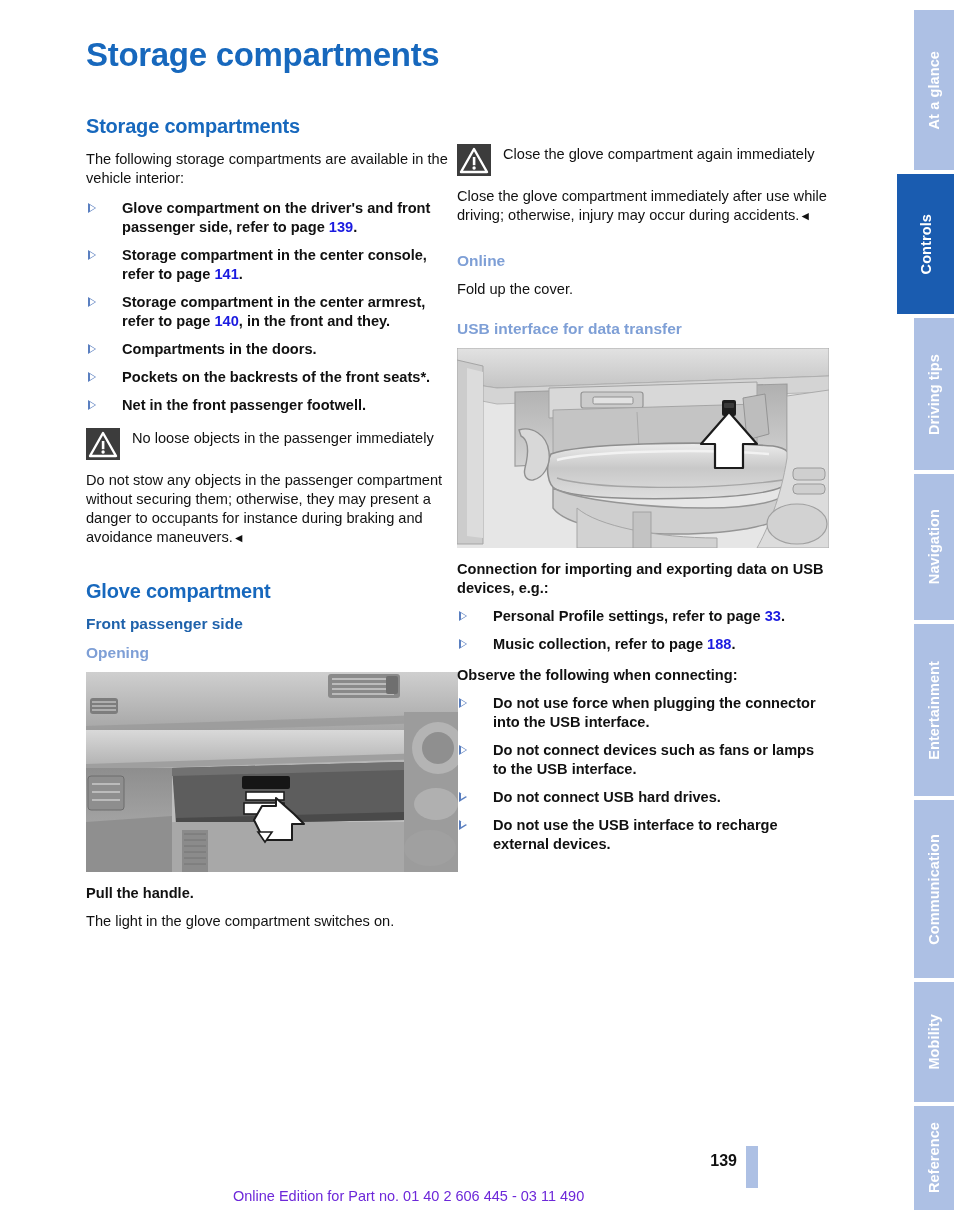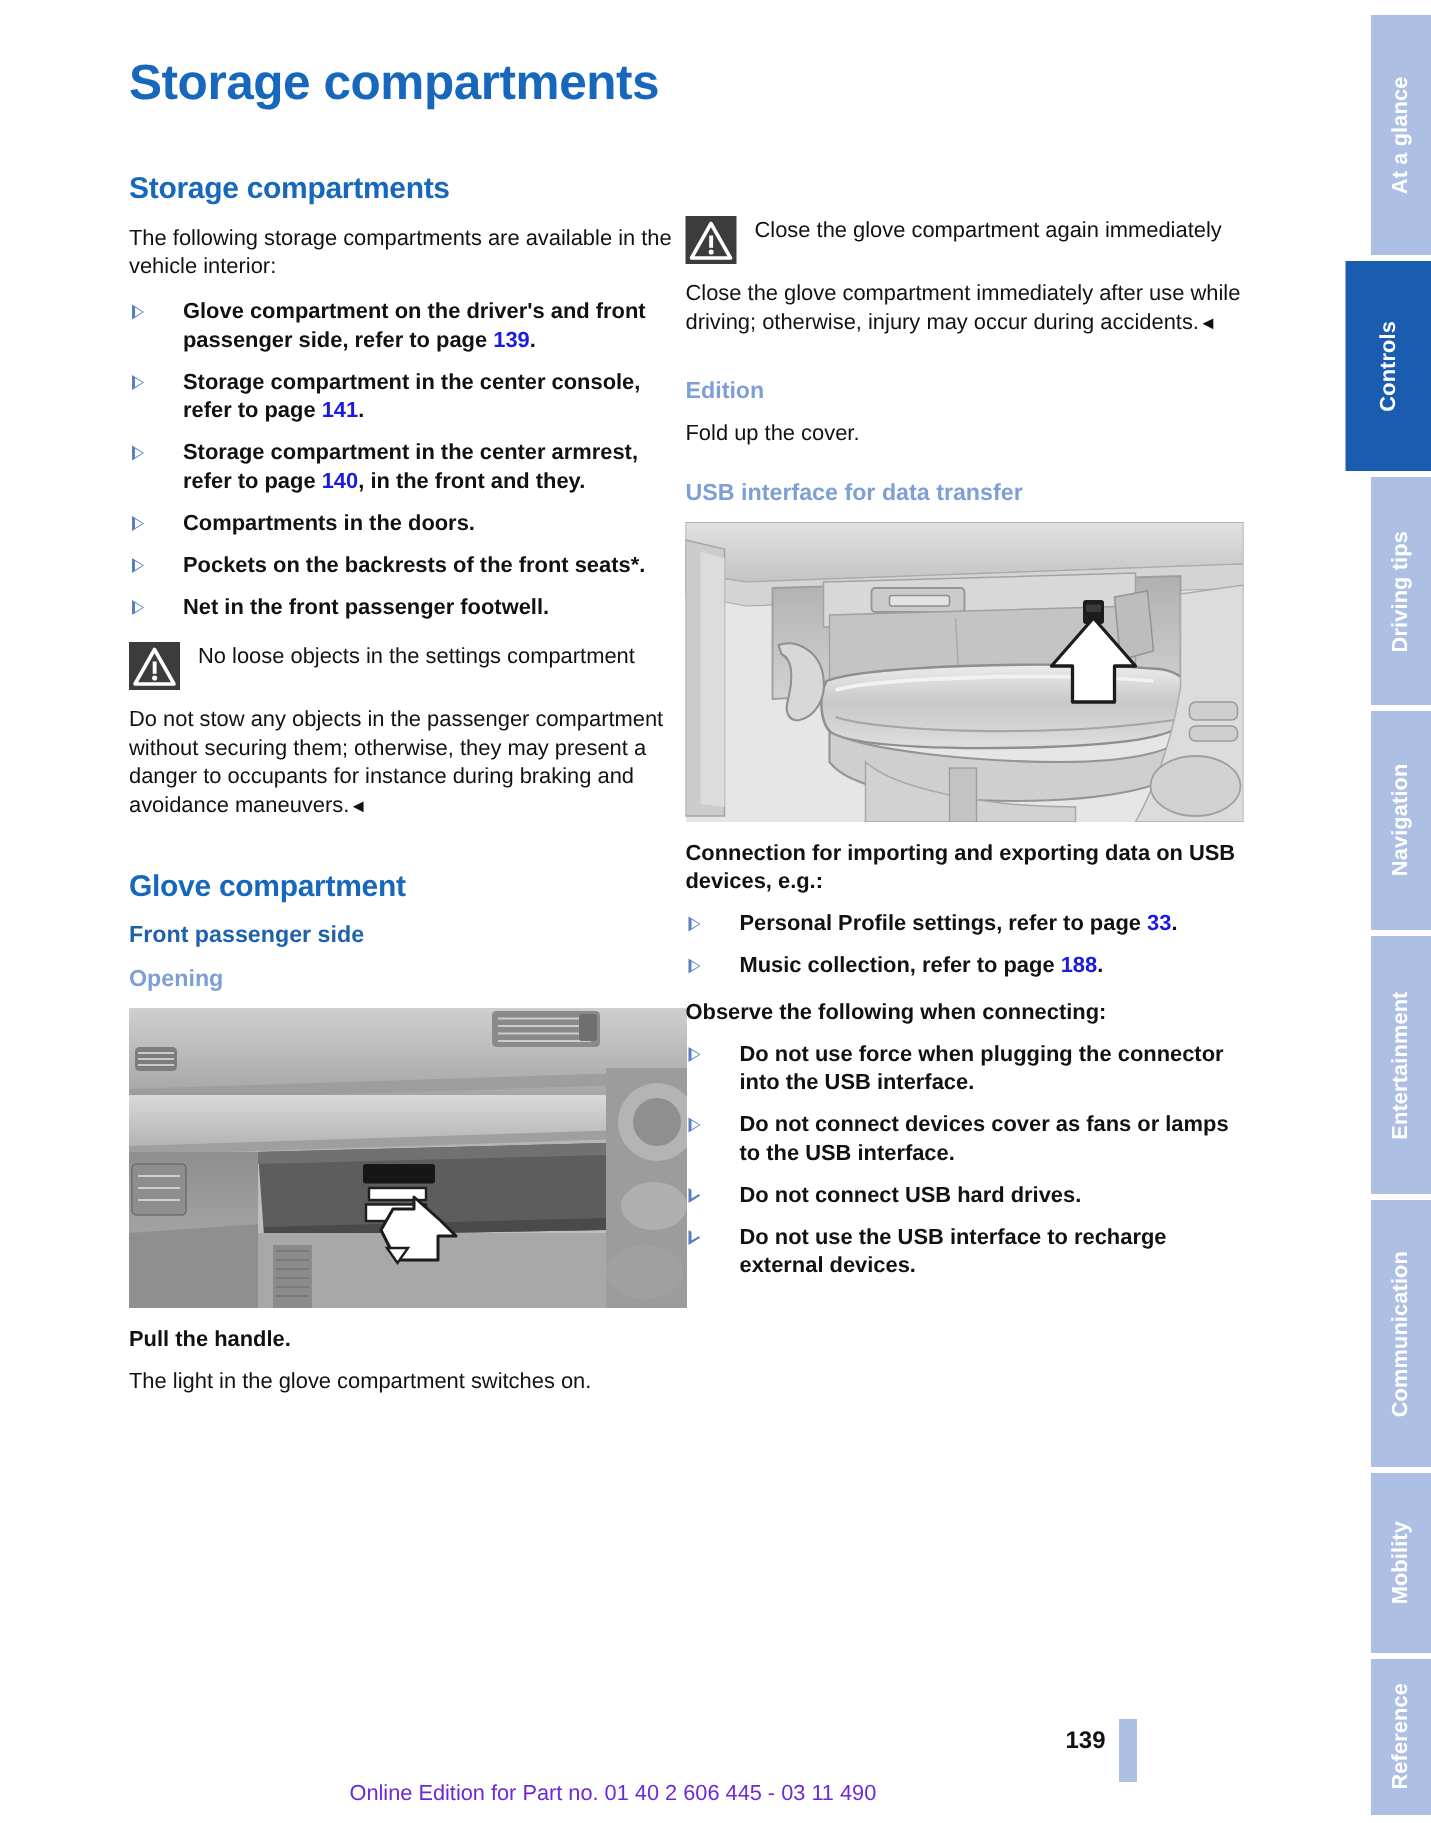--- a/index.html
+++ b/index.html
@@ -229,21 +229,21 @@
       </ul>
 
     <div class="warn">
       <span class="warn-ico">
         <svg width="34" height="32" viewBox="0 0 34 32">
           <polygon points="17,5 30,28 4,28" fill="none" stroke="#ffffff" stroke-width="2.4" stroke-linejoin="round"></polygon>
           <rect x="15.8" y="13" width="2.6" height="8.2" fill="#ffffff"></rect>
           <circle cx="17.1" cy="24" r="1.7" fill="#ffffff"></circle>
         </svg>
       </span>
-      <div class="warn-title">No loose objects in the settings compartment</div>
+      <div class="warn-title">No loose objects in the passenger immediately</div>
     </div>
     <p class="body"><span>Do not stow any objects in the passenger compartment without securing them; otherwise, they may present a danger to occupants for instance during braking and avoidance maneuvers.</span><span class="warn-end">◄</span></p>
 
     <div style="height:22px"></div>
 
     <h2 class="sec">Glove compartment</h2>
 
     <h3 class="sub">Front passenger side</h3>
 
     <h4 class="subsub">Opening</h4>
@@ -341,21 +341,21 @@
           <rect x="15.8" y="13" width="2.6" height="8.2" fill="#ffffff"></rect>
           <circle cx="17.1" cy="24" r="1.7" fill="#ffffff"></circle>
         </svg>
       </span>
       <div class="warn-title">Close the glove compartment again immediately</div>
     </div>
     <p class="body"><span>Close the glove compartment immediately after use while driving; otherwise, injury may occur during accidents.</span><span class="warn-end">◄</span></p>
 
     <div style="height:16px"></div>
 
-    <h4 class="subsub">Edition</h4>
+    <h4 class="subsub">Online</h4>
     <p class="body">Fold up the cover.</p>
 
     <div style="height:10px"></div>
 
     <h4 class="subsub">USB interface for data transfer</h4>
 
     <svg class="fig" viewBox="0 0 372 200" preserveAspectRatio="none">
       <defs>
         <linearGradient id="gcTop" x1="0" y1="0" x2="0" y2="1">
           <stop offset="0%" stop-color="#e2e2e2"></stop>
@@ -416,21 +416,21 @@
 
     <ul class="bl" id="usb-bullets">
         <li><span class="tri"></span><span>Personal Profile settings, refer to page </span><span class="lnk">33</span><span>.</span></li>
         <li><span class="tri"></span><span>Music collection, refer to page </span><span class="lnk">188</span><span>.</span></li>
       </ul>
 
     <p class="body tight">Observe the following when connecting:</p>
 
     <ul class="bl" id="observe-bullets">
         <li><span class="tri"></span><span>Do not use force when plugging the connector into the USB interface.</span></li>
-        <li><span class="tri"></span><span>Do not connect devices cover as fans or lamps to the USB interface.</span></li>
+        <li><span class="tri"></span><span>Do not connect devices such as fans or lamps to the USB interface.</span></li>
         <li><span class="tri"></span><span>Do not connect USB hard drives.</span></li>
         <li><span class="tri"></span><span>Do not use the USB interface to recharge external devices.</span></li>
       </ul>
   </div>
 
   <div id="rail">
       <div class="tab" style="top: 10px; height: 160px;">
         <span>At a glance</span>
       </div>
       <div class="tab active" style="top: 174px; height: 140px;">

